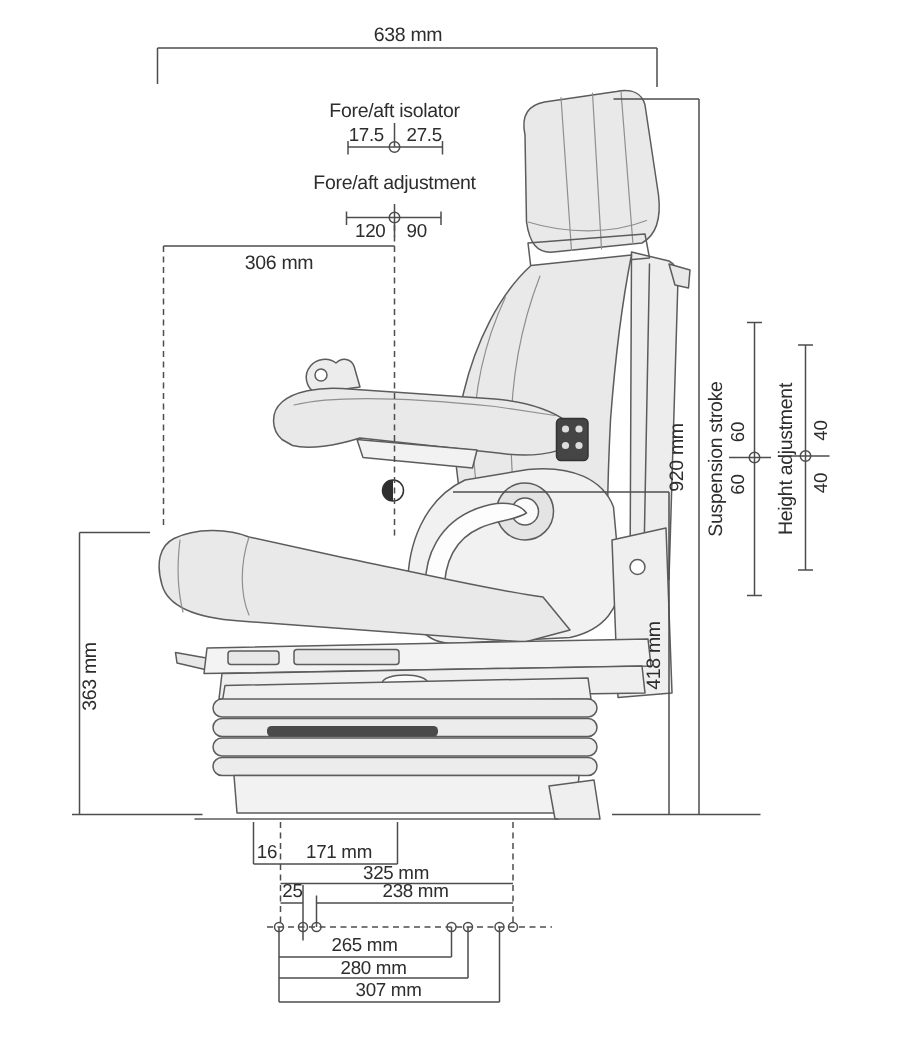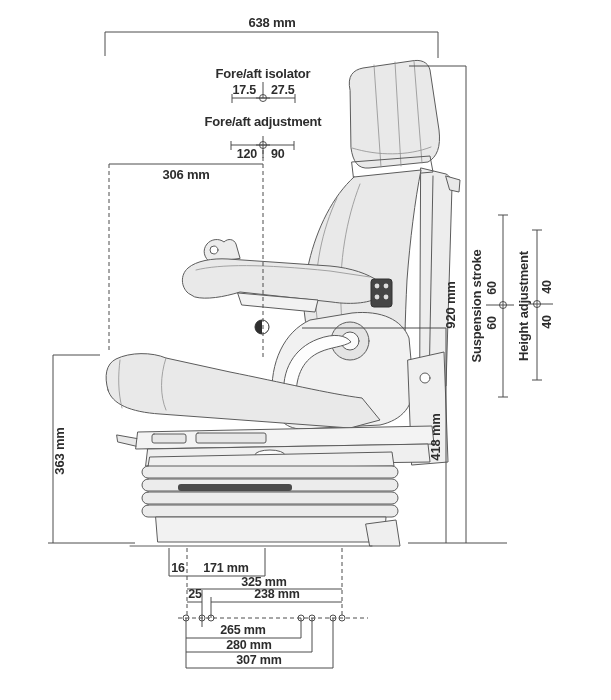--- a/index.html
+++ b/index.html
@@ -1,16 +1,16 @@
 <!DOCTYPE html>
 <html><head>
 <meta charset="utf-8">
 <style>
   html,body{margin:0;padding:0;background:#fff;}
-  .canvas{position:relative;width:611px;height:700px;background:#fff;overflow:hidden;font-weight:bold;}
+  .canvas{position:relative;width:611px;height:700px;background:#fff;overflow:hidden;}
   svg{position:absolute;left:0;top:0;}
   .t{font-family:"Liberation Sans",sans-serif;font-size:13px;fill:#2d2d2d;letter-spacing:-0.2px;}
   .ts{font-family:"Liberation Sans",sans-serif;font-size:12.5px;fill:#2d2d2d;letter-spacing:-0.2px;}
   .dim{stroke:#4d4d4d;stroke-width:1;fill:none;}
   .dash{stroke:#4d4d4d;stroke-width:1;fill:none;stroke-dasharray:4 3;}
   .seatline{stroke:#5c5c5c;stroke-width:1;fill:none;stroke-linejoin:round;stroke-linecap:round;}
   .seam{stroke:#8f8f8f;stroke-width:0.8;fill:none;}
 </style>
 </head>
 <body>

